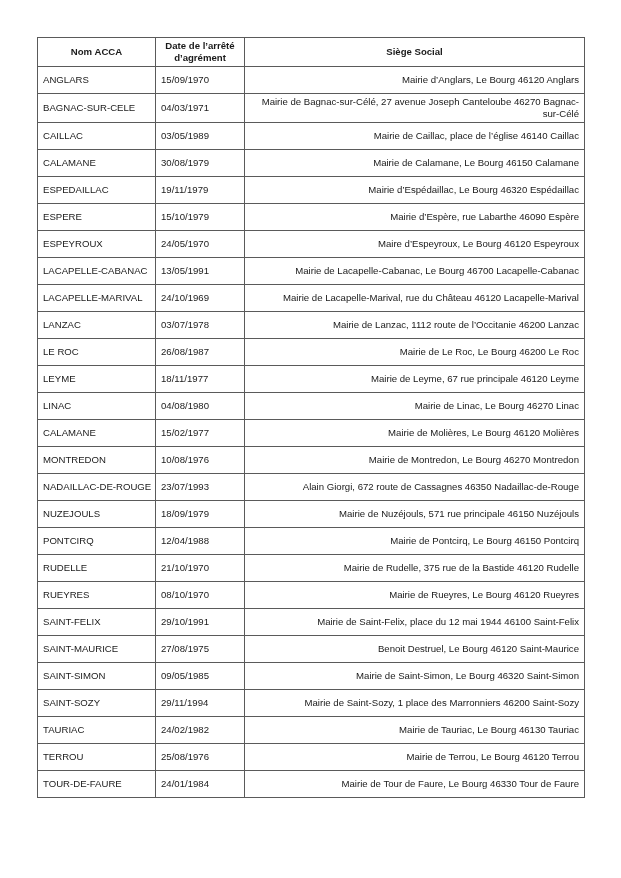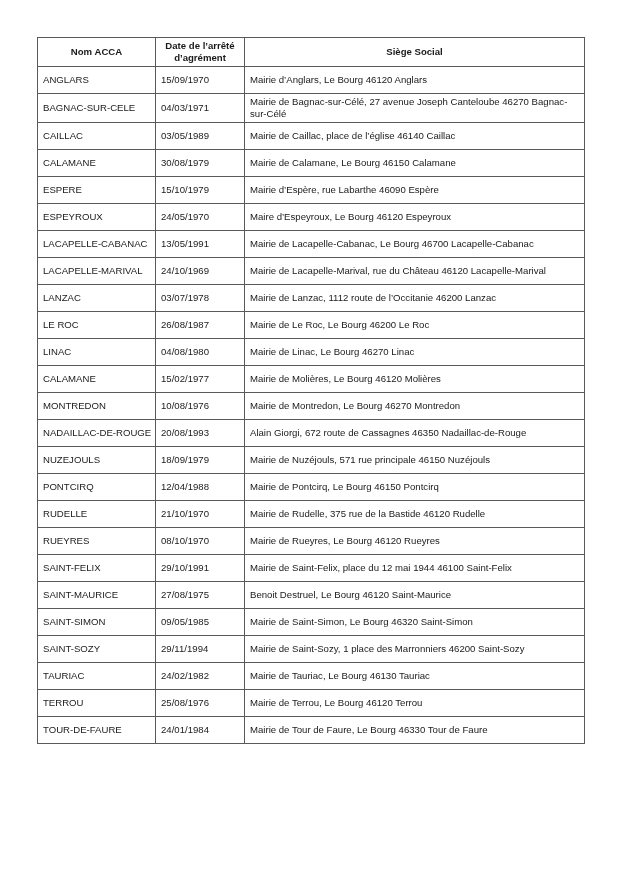--- a/index.html
+++ b/index.html
@@ -50,21 +50,21 @@
     }
     table.acca td.tall {
       height: 28px;
     }
     table.acca td.tall2 {
       height: 30px;
     }
     table.acca td.c-name, table.acca td.c-date {
     }
     table.acca td.c-addr {
-      text-align: left;
+      text-align: right;
       white-space: normal;
       margin-left: 22px;
     }
     col.col-name { width: 118px; }
     col.col-date { width: 89px; }
     col.col-addr { width: 340px; }
   </style>
 </head>
 <body>
 
@@ -97,20 +97,25 @@
           <td class="c-name">CAILLAC</td>
           <td class="c-date">03/05/1989</td>
           <td class="c-addr">Mairie de Caillac, place de l’église 46140 Caillac</td>
         </tr>
       <tr>
           <td class="c-name">CALAMANE</td>
           <td class="c-date">30/08/1979</td>
           <td class="c-addr">Mairie de Calamane, Le Bourg 46150 Calamane</td>
         </tr>
       <tr>
+          <td class="c-name">ESPEDAILLAC</td>
+          <td class="c-date">19/11/1979</td>
+          <td class="c-addr">Mairie d’Espédaillac, Le Bourg 46320 Espédaillac</td>
+        </tr>
+      <tr>
           <td class="c-name">ESPERE</td>
           <td class="c-date">15/10/1979</td>
           <td class="c-addr">Mairie d’Espère, rue Labarthe 46090 Espère</td>
         </tr>
       <tr>
           <td class="c-name">ESPEYROUX</td>
           <td class="c-date">24/05/1970</td>
           <td class="c-addr">Maire d’Espeyroux, Le Bourg 46120 Espeyroux</td>
         </tr>
       <tr>
@@ -127,37 +132,42 @@
           <td class="c-name">LANZAC</td>
           <td class="c-date">03/07/1978</td>
           <td class="c-addr">Mairie de Lanzac, 1112 route de l’Occitanie 46200 Lanzac</td>
         </tr>
       <tr>
           <td class="c-name">LE ROC</td>
           <td class="c-date">26/08/1987</td>
           <td class="c-addr">Mairie de Le Roc, Le Bourg 46200 Le Roc</td>
         </tr>
       <tr>
+          <td class="c-name">LEYME</td>
+          <td class="c-date">18/11/1977</td>
+          <td class="c-addr">Mairie de Leyme, 67 rue principale 46120 Leyme</td>
+        </tr>
+      <tr>
           <td class="c-name">LINAC</td>
           <td class="c-date">04/08/1980</td>
           <td class="c-addr">Mairie de Linac, Le Bourg 46270 Linac</td>
         </tr>
       <tr>
           <td class="c-name">CALAMANE</td>
           <td class="c-date">15/02/1977</td>
           <td class="c-addr">Mairie de Molières, Le Bourg 46120 Molières</td>
         </tr>
       <tr>
           <td class="c-name">MONTREDON</td>
           <td class="c-date">10/08/1976</td>
           <td class="c-addr">Mairie de Montredon, Le Bourg 46270 Montredon</td>
         </tr>
       <tr>
           <td class="c-name">NADAILLAC-DE-ROUGE</td>
-          <td class="c-date">20/08/1993</td>
+          <td class="c-date">23/07/1993</td>
           <td class="c-addr">Alain Giorgi, 672 route de Cassagnes 46350 Nadaillac-de-Rouge</td>
         </tr>
       <tr>
           <td class="c-name">NUZEJOULS</td>
           <td class="c-date">18/09/1979</td>
           <td class="c-addr">Mairie de Nuzéjouls, 571 rue principale 46150 Nuzéjouls</td>
         </tr>
       <tr>
           <td class="c-name">PONTCIRQ</td>
           <td class="c-date">12/04/1988</td>

